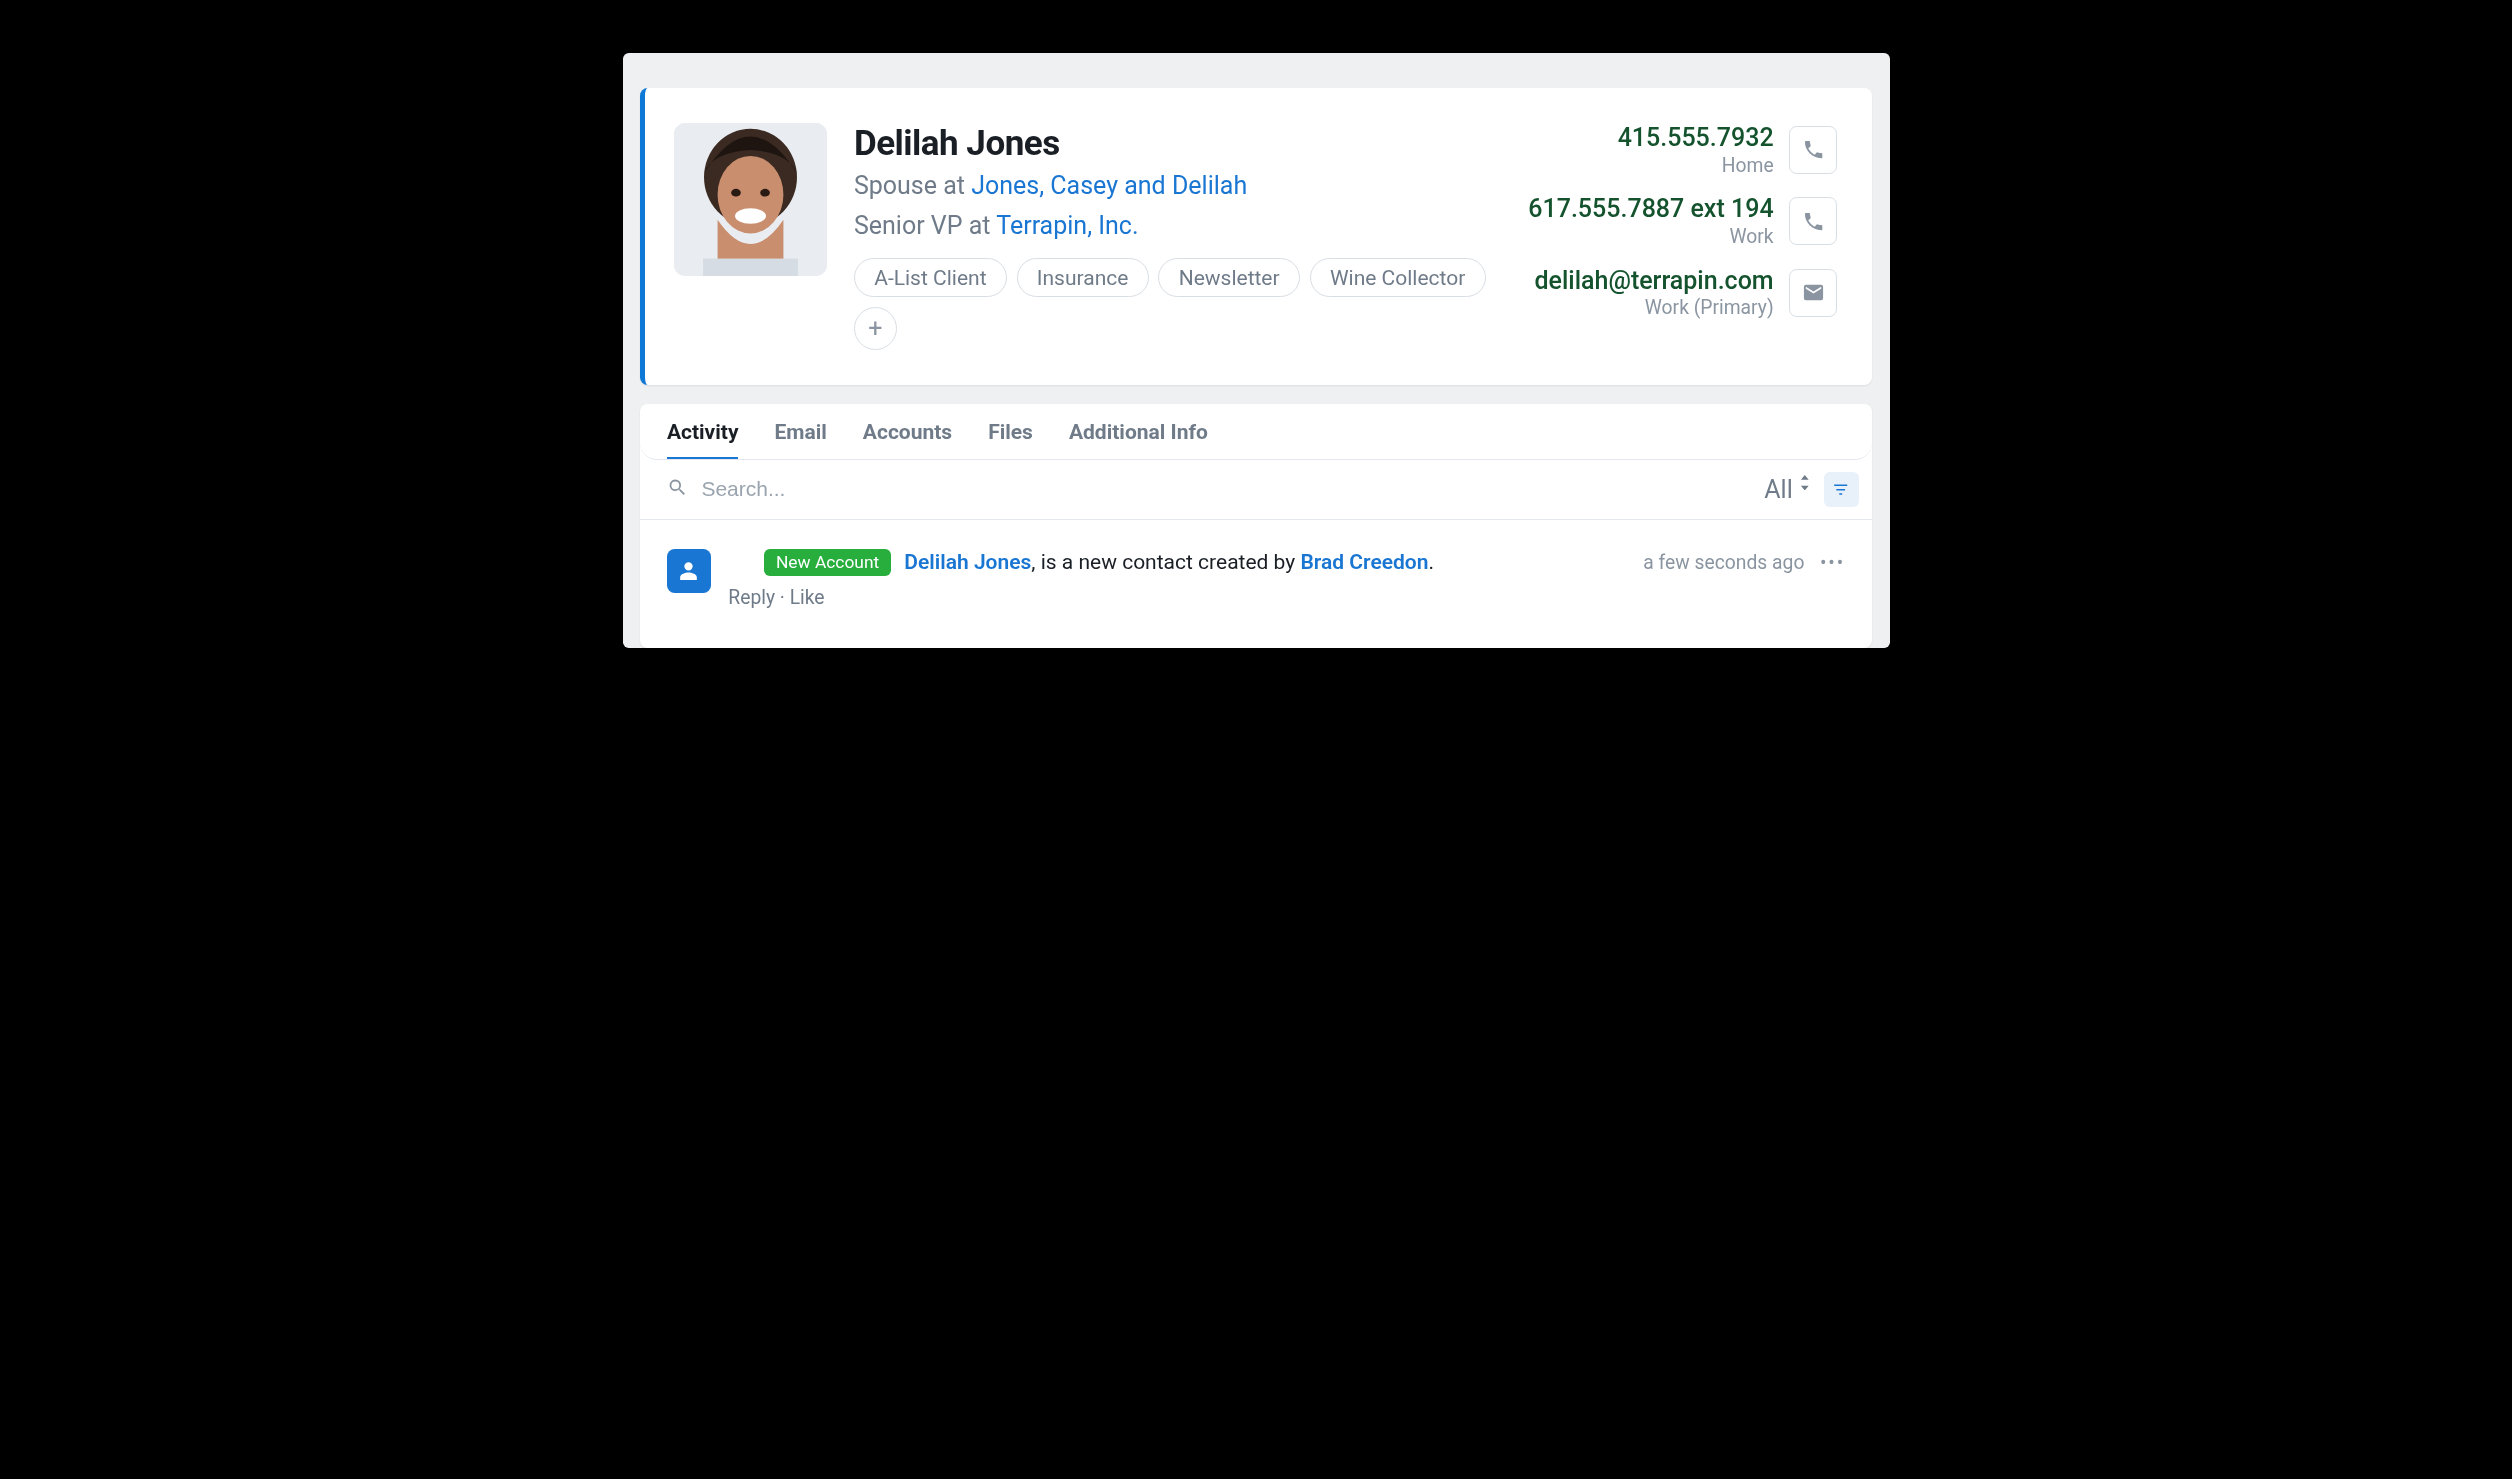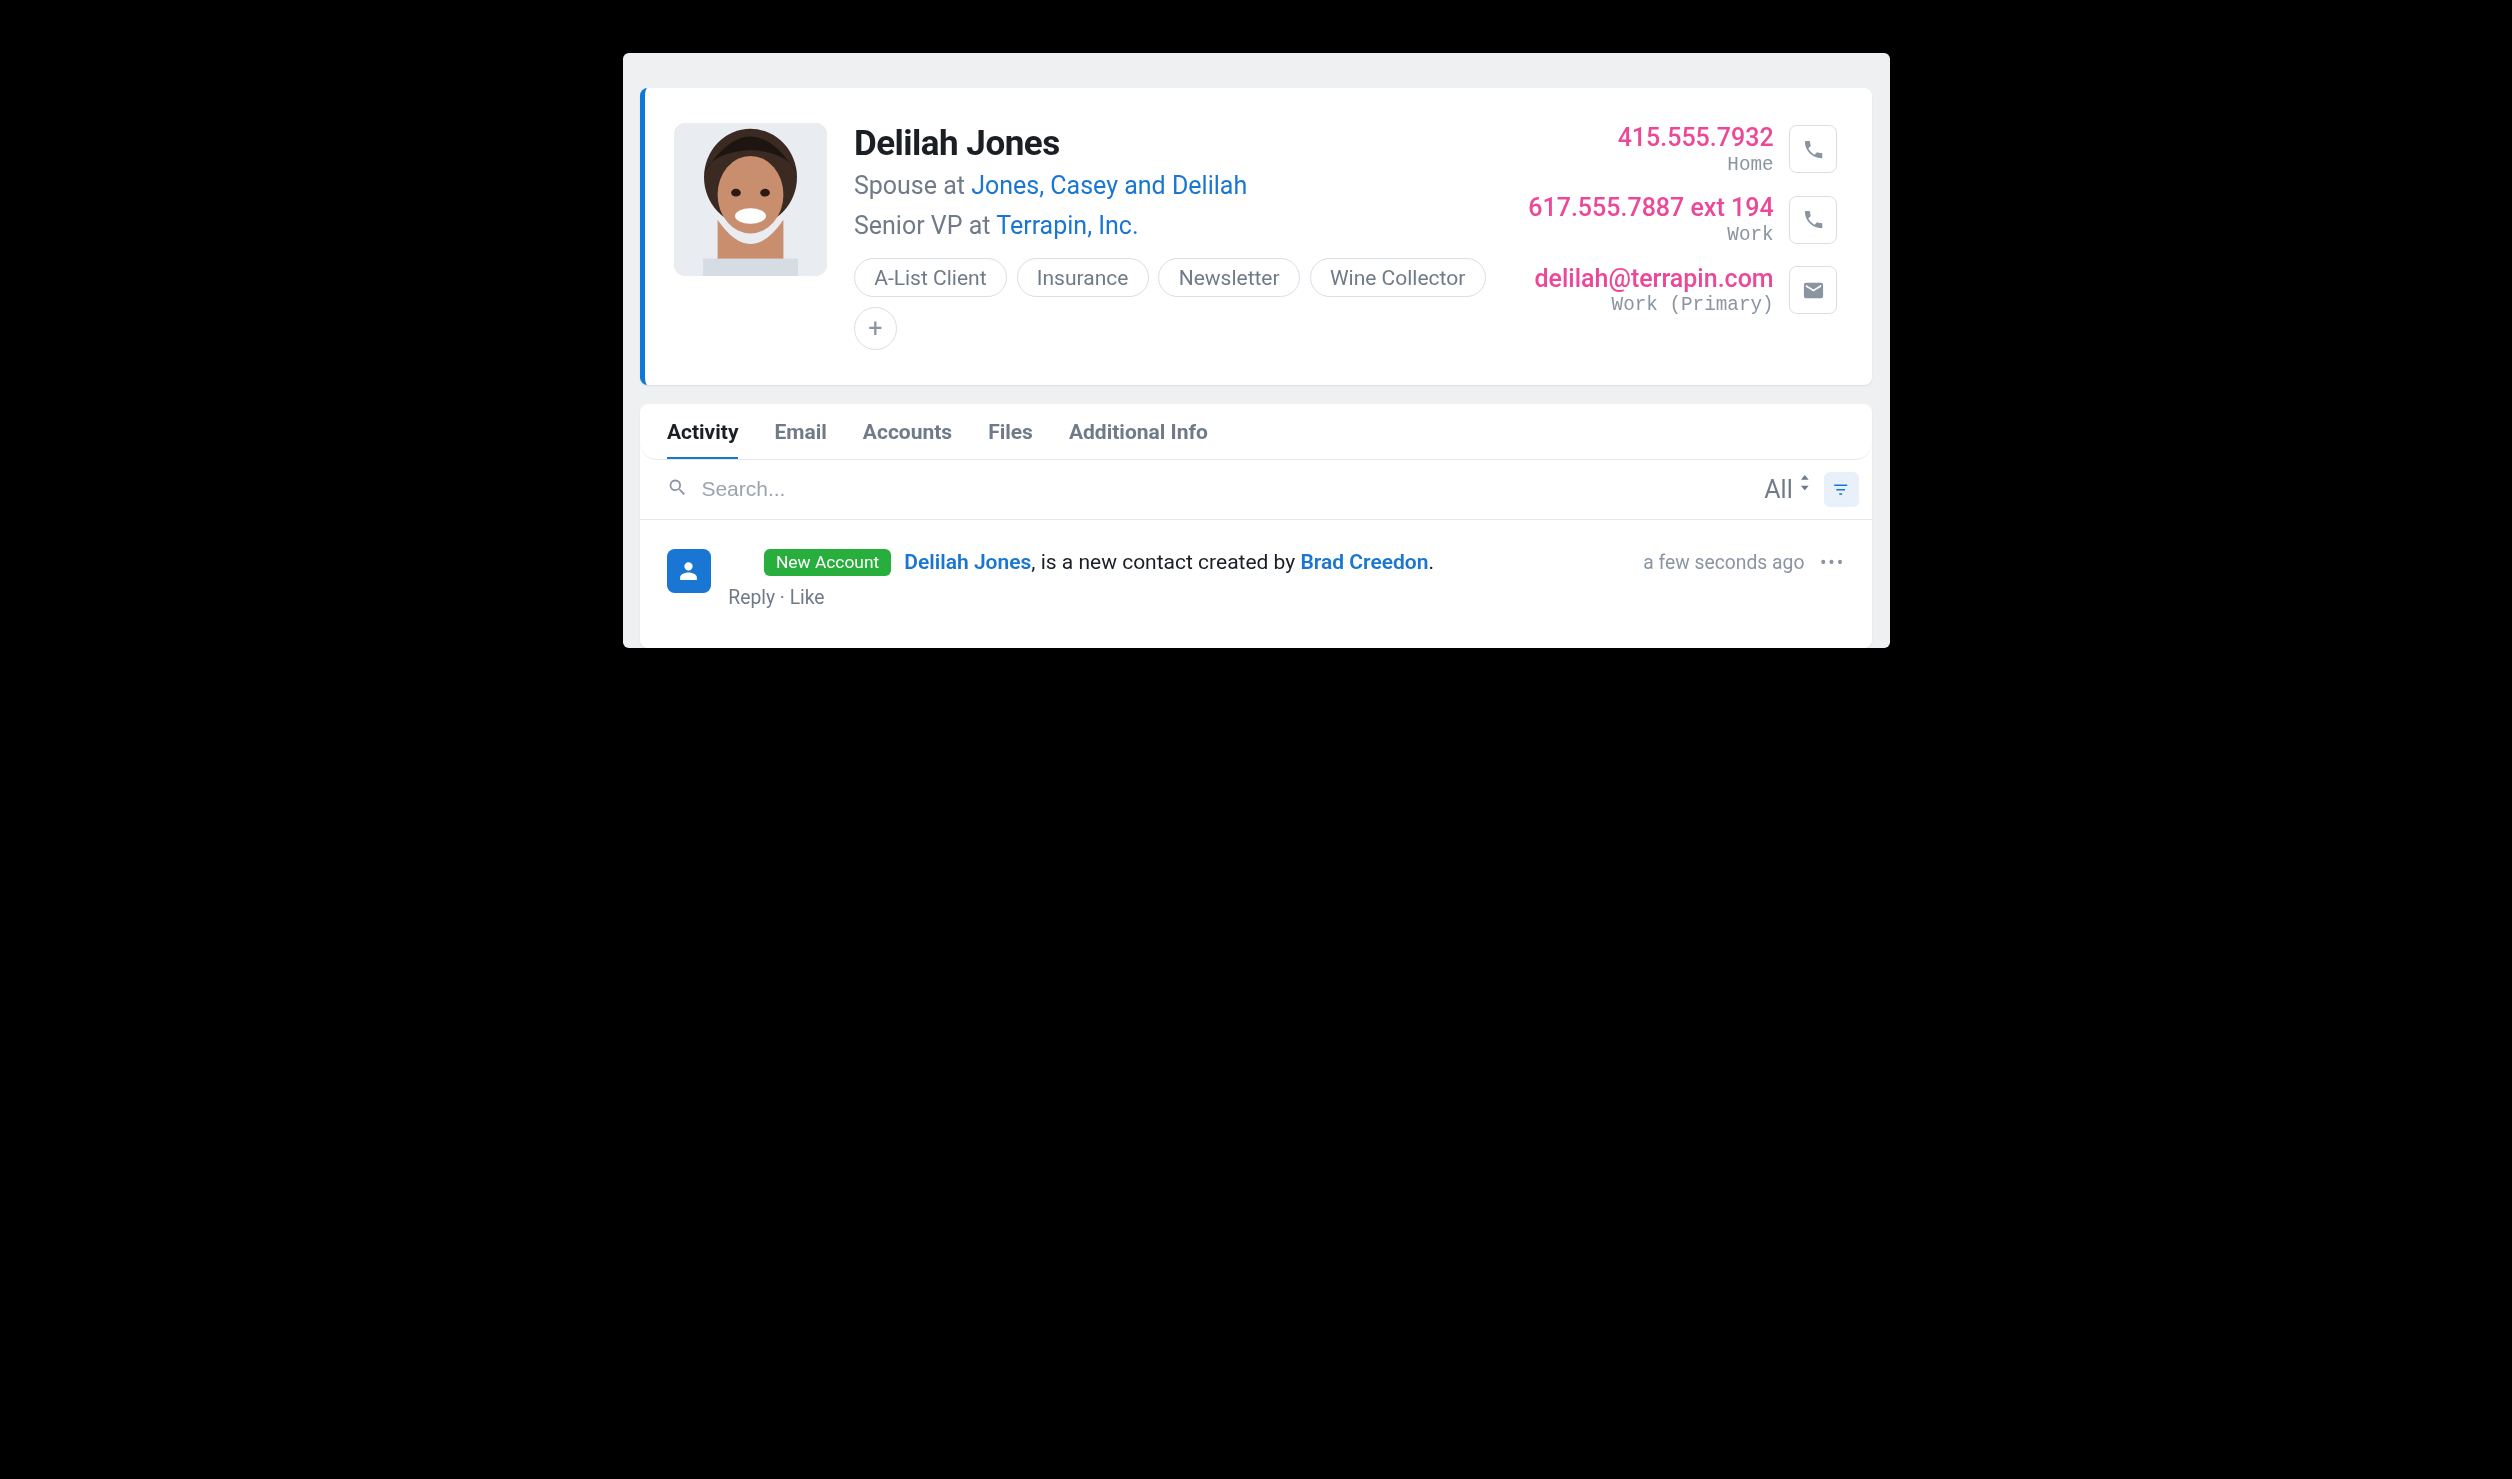--- a/index.html
+++ b/index.html
@@ -98,28 +98,27 @@
   display: flex;
   align-items: center;
   gap: 15.5px;
   justify-content: flex-end;
 }
 .method .txt {
   text-align: right;
 }
 .method .val {
   font-size: 25px;
-  color: #ec4899;
+  color: #14532d;
   font-weight: 500;
 }
 .method .lbl {
   font-size: 19.3px;
   color: #8a95a1;
   margin-top: 1.9px;
-  font-family: Liberation Mono, monospace;
 }
 .method .ic {
   width: 48px;
   height: 48px;
   border: 1px solid #d9dee4;
   border-radius: 7.7px;
   display: flex;
   align-items: center;
   justify-content: center;
   color: #8a95a1;

